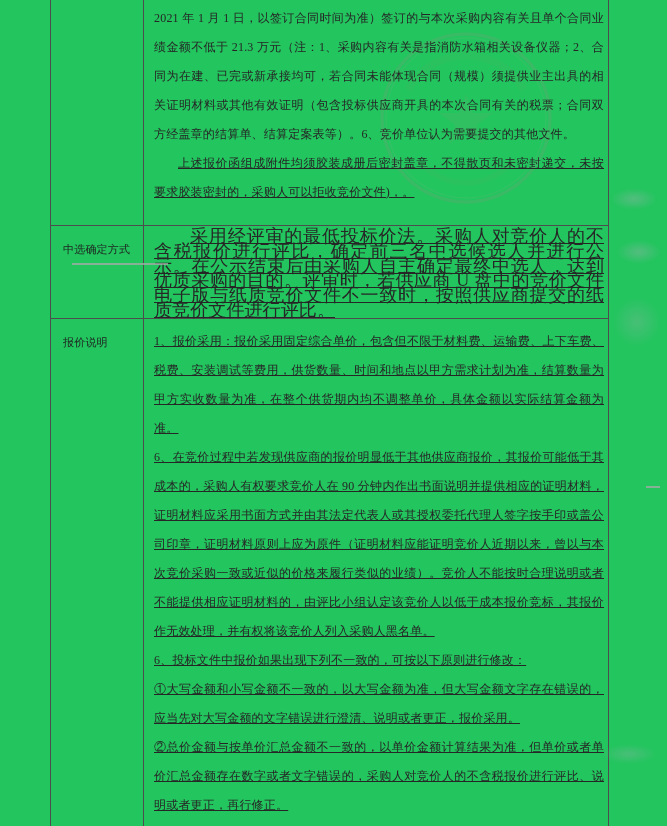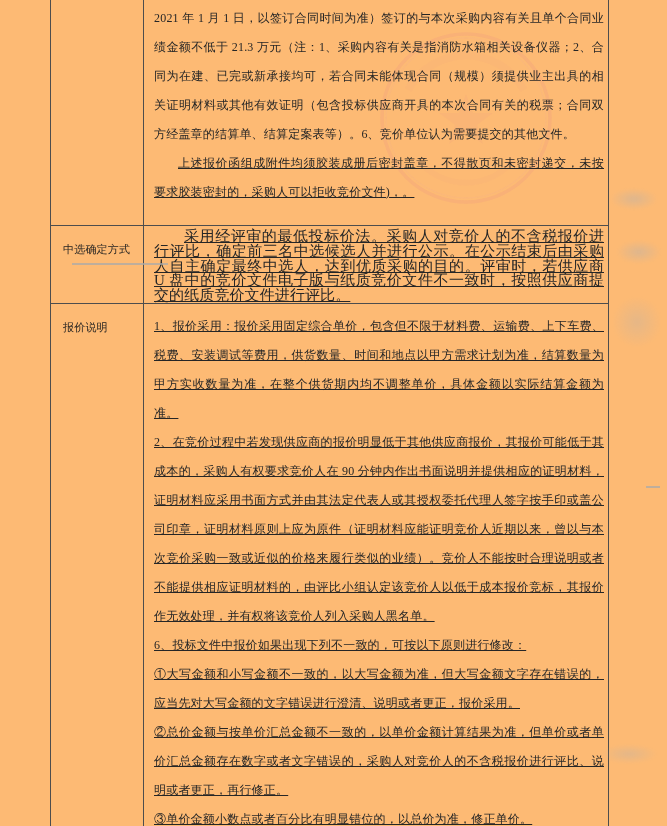--- a/index.html
+++ b/index.html
@@ -3,21 +3,21 @@
 <meta charset="utf-8">
 <style>
   html,body{margin:0;padding:0;}
   body{
     font-family:"Liberation Serif","DejaVu Serif",serif;
     background:#e8e8e8;
   }
   .page{
     position:relative;
     width:667px;height:826px;
-    background:#fdba74;
+    background:#22c55e;
     overflow:hidden;
     color:#262626;
   }
   .doc-table{
     position:absolute;
     left:50px;top:-3px;
     width:528px;
     border-collapse:collapse;
     table-layout:fixed;
   }
@@ -40,21 +40,21 @@
     text-align:justify;
   }
   tr.r1 td{height:218px;}
   tr.r2 td{height:62px;}
   tr.r3 td{height:537px;}
   tr.r1 td.cnt p{
     margin:0;font-size:12px;line-height:29px;letter-spacing:.2px;
   }
   tr.r2 td.cnt{padding-top:3px;}
   tr.r2 td.cnt p{
-    margin:0;font-size:15px;line-height:14.8px;letter-spacing:.1px;
+    margin:0;font-size:18px;line-height:14.8px;letter-spacing:.1px;
   }
   tr.r3 td.cnt{padding-top:8px;}
   tr.r3 td.cnt p{
     margin:0;font-size:12px;line-height:29px;letter-spacing:.2px;text-decoration:underline;
   }
   p.ind{text-indent:2em;text-decoration:underline;}
   
   .stamp{
     position:absolute;left:378px;top:30px;width:180px;height:180px;
     pointer-events:none;opacity:.8;
@@ -103,21 +103,21 @@
     <tr class="r2">
       <td class="hdr">中选确定方式</td>
       <td class="cnt">
         <p class="ind">采用经评审的最低投标价法。采购人对竞价人的不含税报价进行评比，确定前三名中选候选人并进行公示。在公示结束后由采购人自主确定最终中选人，达到优质采购的目的。评审时，若供应商 U 盘中的竞价文件电子版与纸质竞价文件不一致时，按照供应商提交的纸质竞价文件进行评比。</p>
       </td>
     </tr>
     <tr class="r3">
       <td class="hdr">报价说明</td>
       <td class="cnt">
         <p>1、报价采用：报价采用固定综合单价，包含但不限于材料费、运输费、上下车费、税费、安装调试等费用，供货数量、时间和地点以甲方需求计划为准，结算数量为甲方实收数量为准，在整个供货期内均不调整单价，具体金额以实际结算金额为准。</p>
-        <p>2、在竞价过程中若发现供应商的报价明显低于其他供应商报价，其报价可能低于其成本的，采购人有权要求竞价人在 90 分钟内作出书面说明并提供相应的证明材料，证明材料应采用书面方式并由其法定代表人或其授权委托代理人签字按手印或盖公司印章，证明材料原则上应为原件（证明材料应能证明竞价人近期以来，曾以与本次竞价采购一致或近似的价格来履行类似的业绩）。竞价人不能按时合理说明或者不能提供相应证明材料的，由评比小组认定该竞价人以低于成本报价竞标，其报价作无效处理，并有权将该竞价人列入采购人黑名单。</p>
+        <p>6、在竞价过程中若发现供应商的报价明显低于其他供应商报价，其报价可能低于其成本的，采购人有权要求竞价人在 90 分钟内作出书面说明并提供相应的证明材料，证明材料应采用书面方式并由其法定代表人或其授权委托代理人签字按手印或盖公司印章，证明材料原则上应为原件（证明材料应能证明竞价人近期以来，曾以与本次竞价采购一致或近似的价格来履行类似的业绩）。竞价人不能按时合理说明或者不能提供相应证明材料的，由评比小组认定该竞价人以低于成本报价竞标，其报价作无效处理，并有权将该竞价人列入采购人黑名单。</p>
         <p>6、投标文件中报价如果出现下列不一致的，可按以下原则进行修改：</p>
         <p>①大写金额和小写金额不一致的，以大写金额为准，但大写金额文字存在错误的，应当先对大写金额的文字错误进行澄清、说明或者更正，报价采用。</p>
         <p>②总价金额与按单价汇总金额不一致的，以单价金额计算结果为准，但单价或者单价汇总金额存在数字或者文字错误的，采购人对竞价人的不含税报价进行评比、说明或者更正，再行修正。</p>
         <p>③单价金额小数点或者百分比有明显错位的，以总价为准，修正单价。</p>
 
       </td>
     </tr>
   </tbody>
     </table>
 

